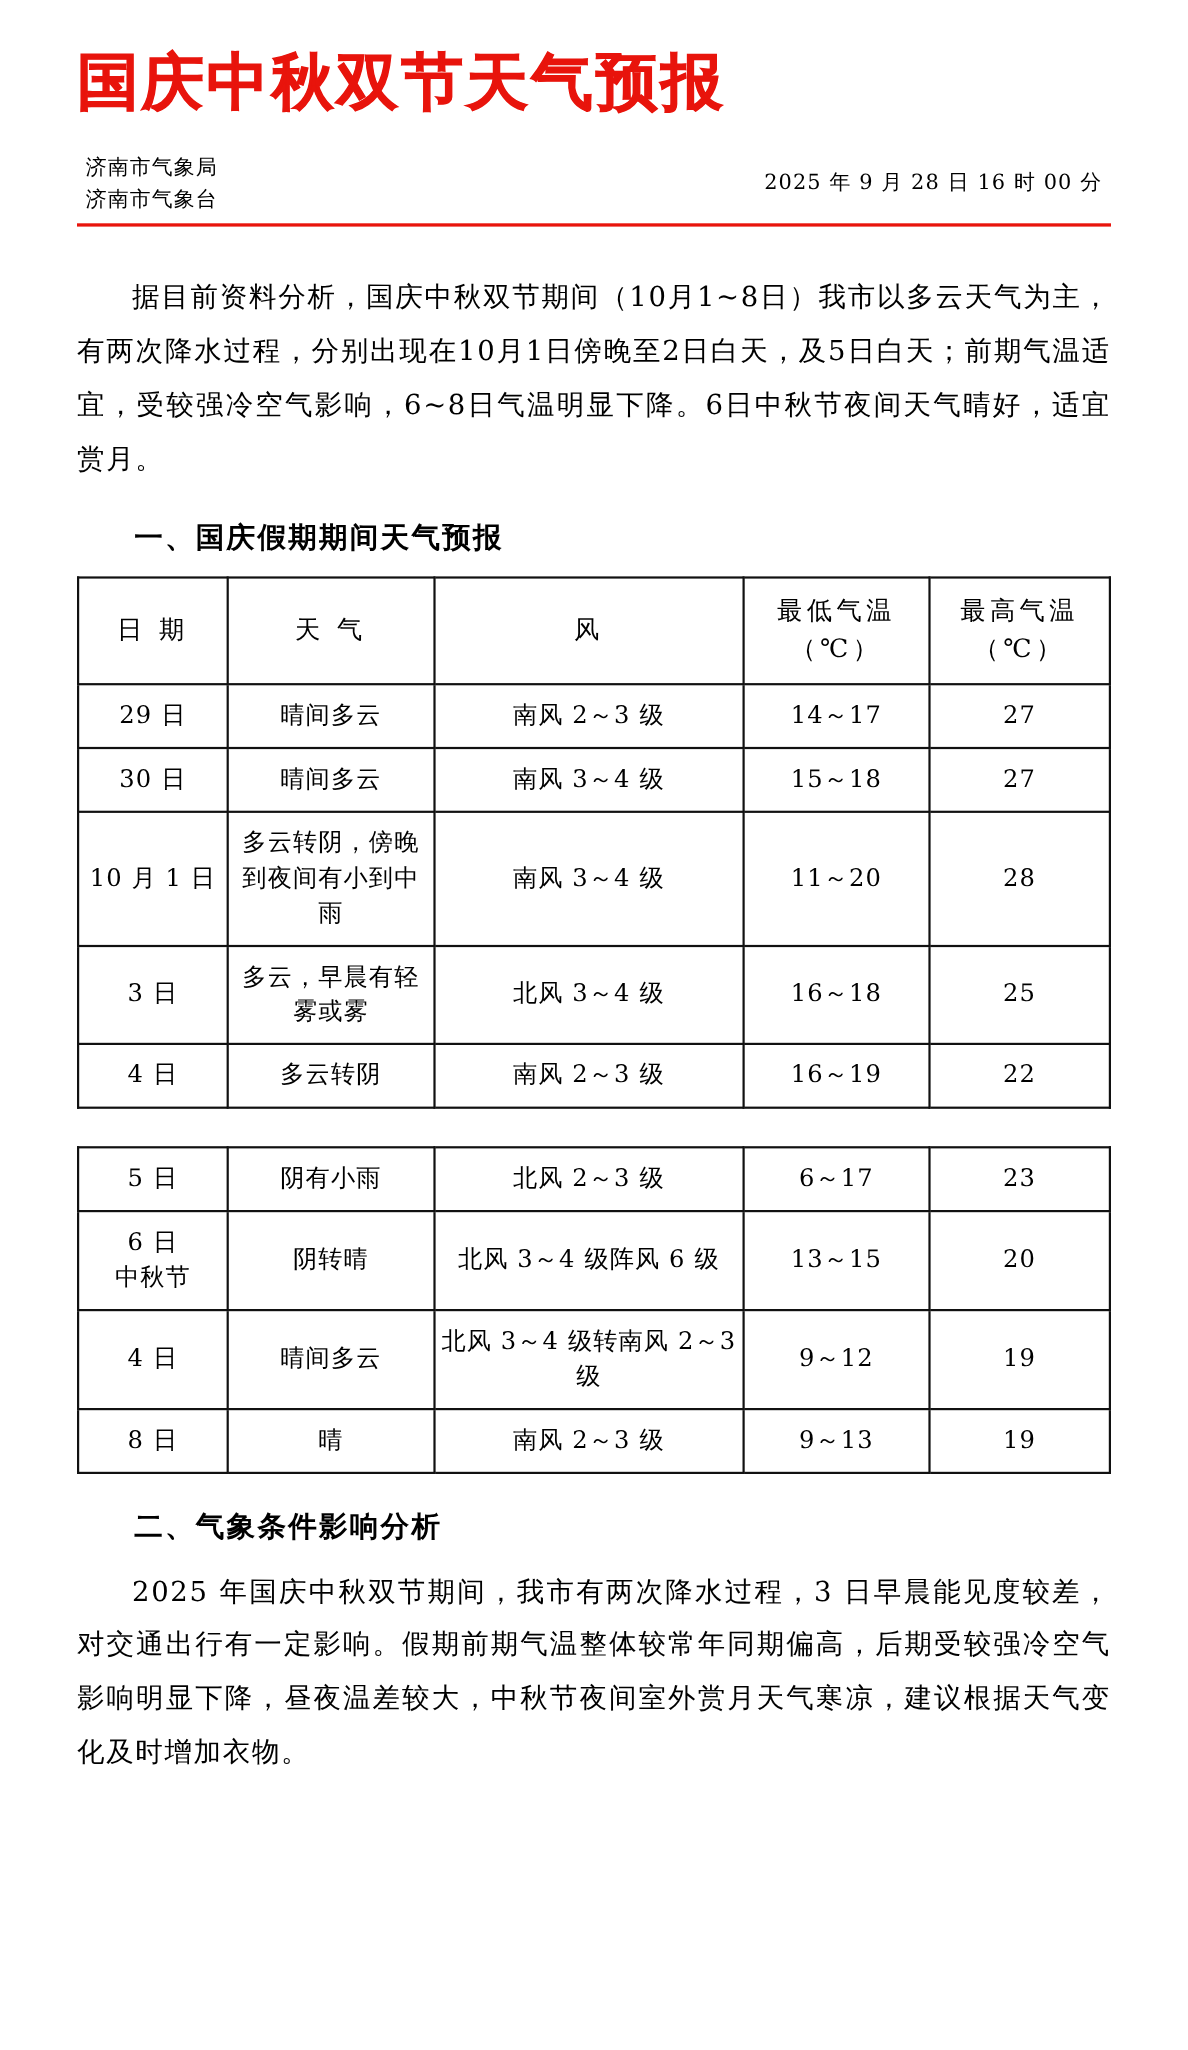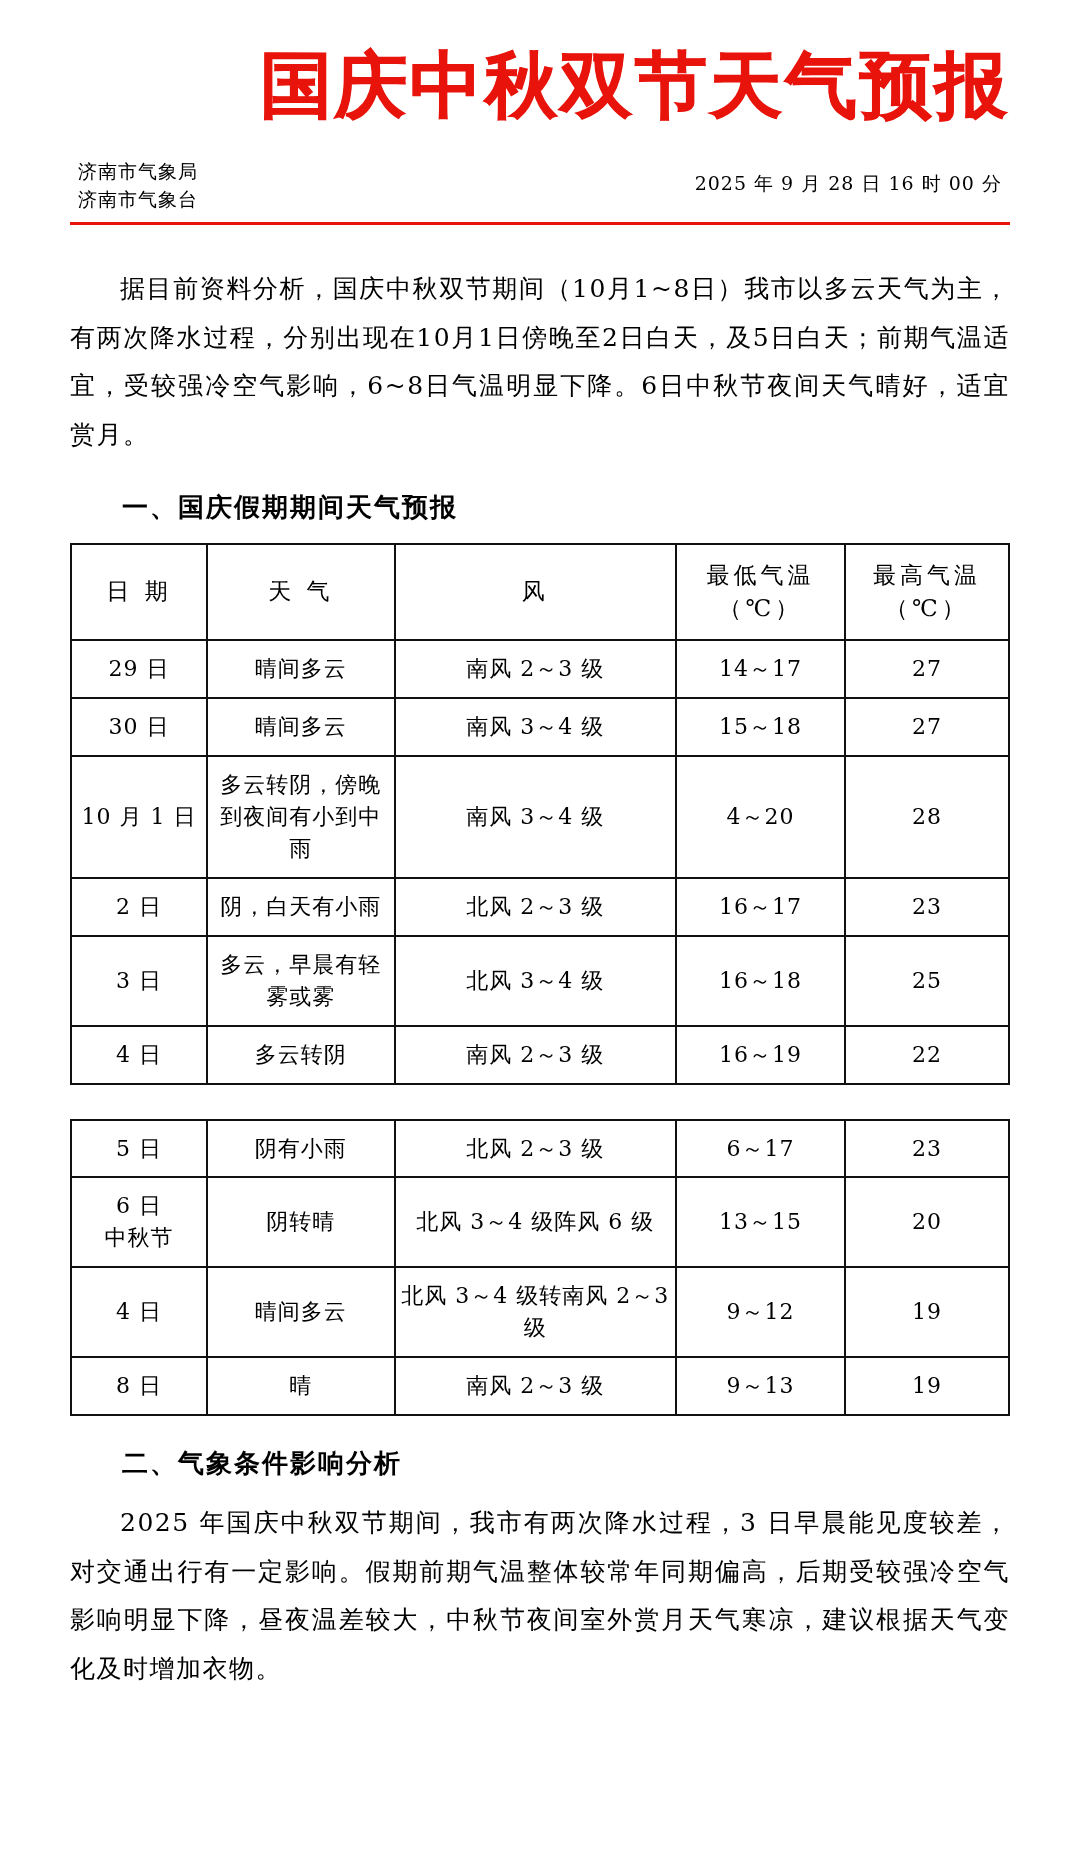--- a/index.html
+++ b/index.html
@@ -14,25 +14,25 @@
     color: #000000;
   }
   .page {
     width: 1080px;
     min-height: 1864px;
     box-sizing: border-box;
     padding: 32px 70px 20px 70px;
     position: relative;
   }
   .doc-title {
-    text-align: right;
+    text-align: left;
     color: #e8140c;
     font-family: "DejaVu Sans", "Liberation Sans", sans-serif;
     font-weight: bold;
-    font-size: 72px;
+    font-size: 56px;
     letter-spacing: 3px;
     margin: 12px 0 30px 0;
     line-height: 1.15;
     -webkit-text-stroke: 1px #e8140c;
   }
   .issuer-row {
     display: flex;
     justify-content: space-between;
     align-items: center;
     padding: 0 8px 6px 8px;
@@ -152,29 +152,22 @@
         <td>30 日</td>
         <td>晴间多云</td>
         <td>南风 3～4 级</td>
         <td>15～18</td>
         <td>27</td>
       </tr>
       <tr>
         <td>10 月 1 日</td>
         <td class="nowrap-cell">多云转阴，傍晚到夜间有小到中雨</td>
         <td>南风 3～4 级</td>
-        <td>4～20</td>
+        <td>11～20</td>
         <td>28</td>
-      </tr>
-      <tr>
-        <td>2 日</td>
-        <td>阴，白天有小雨</td>
-        <td>北风 2～3 级</td>
-        <td>16～17</td>
-        <td>23</td>
       </tr>
       <tr>
         <td>3 日</td>
         <td>多云，早晨有轻雾或雾</td>
         <td>北风 3～4 级</td>
         <td>16～18</td>
         <td>25</td>
       </tr>
       <tr>
         <td>4 日</td>

